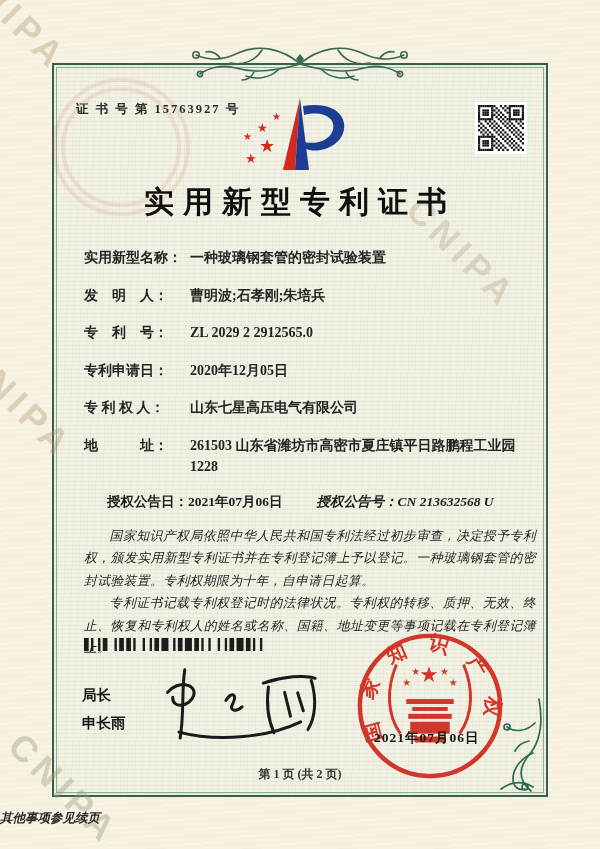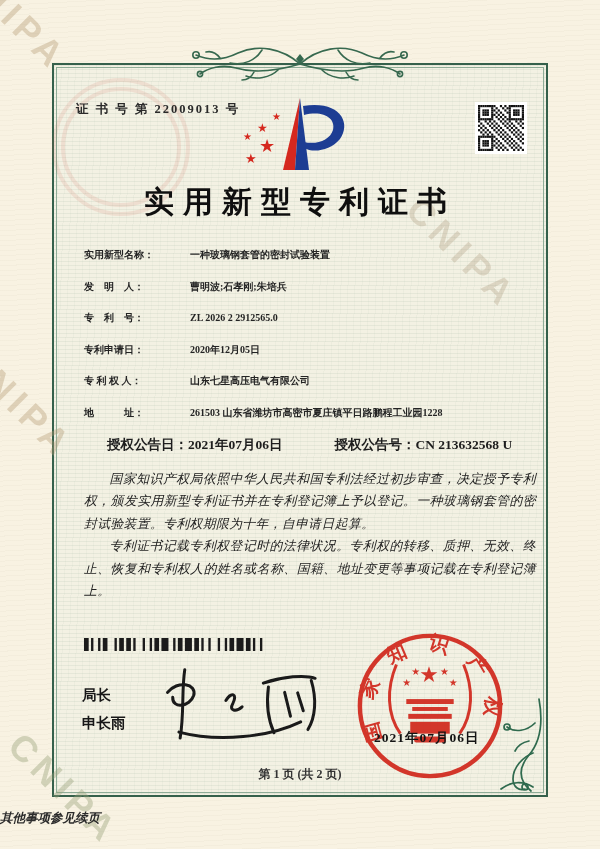--- a/index.html
+++ b/index.html
@@ -47,29 +47,29 @@
 
   .logo { position:absolute; left:243px; top:95px; width:114px; height:78px; }
 
   .qr { position:absolute; left:475px; top:102px; width:52px; height:52px;
     background:#ffffff; padding:3px; }
 
   .title { position:absolute; left:0; right:0; top:182px; text-align:center;
     font-size:30px; font-weight:700; letter-spacing:9px; color:#0f0f0f; }
 
   .fields { position:absolute; left:84px; top:247px; width:452px; }
-  .field-row { display:flex; margin-bottom:16.5px; font-size:10px;
+  .field-row { display:flex; margin-bottom:16.5px; font-size:14px;
     font-weight:600; line-height:1.5; color:#242424; }
   .field-label { width:106px; flex:none; white-space:pre; }
   .field-value { flex:1; }
   .field-value.addr { max-width:346px; }
 
   .grant-row { display:flex; font-size:13.5px; font-weight:600; margin-bottom:14px; }
   .grant-pair { white-space:pre;margin-left:23px; }
-  .grant-pair + .grant-pair { margin-left:52px; }
+  .grant-pair + .grant-pair { margin-left:34px;font-style:italic; }
 
   .paras { margin-top:6px; width:452px; }
   .para { font-size:12.8px; font-style:italic; line-height:1.75;
     text-indent:2em; letter-spacing:0.4px; color:#222; text-align:justify; }
 
   .barcode { position:absolute; left:84px; top:637px; width:183px; height:13px; }
 
   .signatory { position:absolute; left:82px; top:681px; font-size:14.5px;
     font-weight:700; line-height:1.95; color:#171717; }
 
@@ -130,21 +130,21 @@
       <path d="M44,56 C34,60 24,70 24,82 C24,90 30,94 36,92"></path>
       <path d="M12,92 C22,84 34,84 44,90"></path>
       <circle cx="18" cy="30" r="3"></circle>
       <circle cx="36" cy="90" r="3"></circle>
       <path d="M40,44 q-10,2 -14,10"></path>
     </g>
   </svg>
 
   <div class="content">
 
-    <div class="cert-no">证 书 号 第 22009013 号</div>
+    <div class="cert-no">证 书 号 第 15763927 号</div>
 
     <svg class="logo" viewBox="0 0 114 78">
       <polygon points="57,3 52,75 40,75" fill="#d5281e"></polygon>
       <polygon points="57,3 66,75 52,75" fill="#1d3d93"></polygon>
       <path d="M60,11 C96,5 109,27 97,44 C87,56 70,58 61,53 L61,47
                C74,50 87,45 90,35 C93,23 80,15 61,20 Z" fill="#1d3d93"></path>
       <g fill="#d5281e" font-family="'DejaVu Sans',sans-serif">
         <text x="2" y="68" font-size="13">★</text>
         <text x="16" y="57" font-size="18">★</text>
         <text x="0" y="45" font-size="10">★</text>
@@ -387,21 +387,21 @@
       <div class="field-row">
         <span class="field-label">实用新型名称：</span>
         <span class="field-value">一种玻璃钢套管的密封试验装置</span>
       </div>
       <div class="field-row">
         <span class="field-label">发　明　人：</span>
         <span class="field-value">曹明波;石孝刚;朱培兵</span>
       </div>
       <div class="field-row">
         <span class="field-label">专　利　号：</span>
-        <span class="field-value">ZL 2026 2 2912565.0</span>
+        <span class="field-value">ZL 2029 2 2912565.0</span>
       </div>
       <div class="field-row">
         <span class="field-label">专利申请日：</span>
         <span class="field-value">2020年12月05日</span>
       </div>
       <div class="field-row">
         <span class="field-label">专 利 权 人：</span>
         <span class="field-value">山东七星高压电气有限公司</span>
       </div>
       <div class="field-row">

